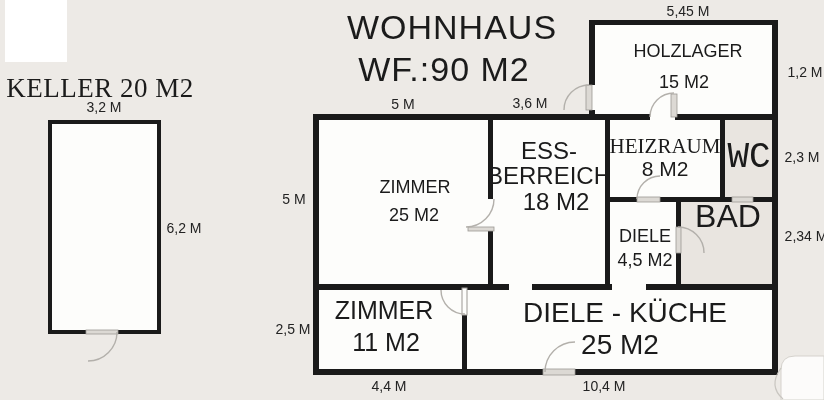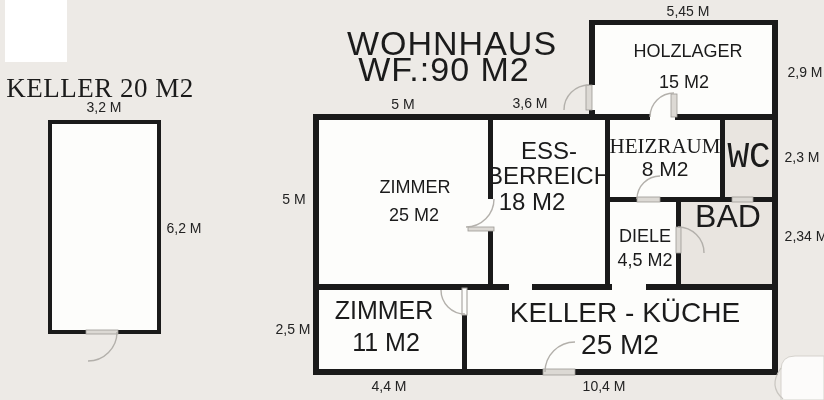--- a/index.html
+++ b/index.html
@@ -110,56 +110,56 @@
     </g>
 
     <g>
       <path d="M781 400 L781 370 Q781 356 795 356 L824 356 L824 400 Z" fill="#fcfbfa" stroke="#d5d2cd" stroke-width="1"></path>
       <path d="M781 368 Q768 386 783 399" fill="none" stroke="#c9c6c1" stroke-width="1.2"></path>
     </g>
   </svg>
 
   <div class="logo-box"></div>
 
-  <div class="label t-title" style="left:452px;top:27px;margin-top:16px;">WOHNHAUS</div>
+  <div class="label t-title" style="left:452px;top:27px;">WOHNHAUS</div>
   <div class="label t-title" style="left:444px;top:69px;">WF.:90 M2</div>
   <div class="label t-keller" style="left:100px;top:88px;font-family:Liberation Serif, serif;">KELLER 20 M2</div>
 
   <div class="label t-room-lg" style="left:688px;top:51px;">HOLZLAGER</div>
   <div class="label t-room-lg" style="left:684px;top:82px;">15 M2</div>
 
   <div class="label t-room-lg" style="left:415px;top:187px;">ZIMMER</div>
   <div class="label t-room-lg" style="left:414px;top:215px;">25 M2</div>
 
   <div class="label t-room-md" style="left:549px;top:151px;">ESS-</div>
   <div class="label t-room-md" style="left:549px;top:176px;">BERREICH</div>
-  <div class="label t-room-md" style="left:532px;top:202px;">18 M2</div>
+  <div class="label t-room-md" style="left:556px;top:202px;">18 M2</div>
 
   <div class="label t-room-sm" style="left:665px;top:146px;font-family:Liberation Serif, serif;">HEIZRAUM</div>
   <div class="label t-room-sm" style="left:665px;top:168px;">8 M2</div>
 
   <div class="label t-wc" style="left:749px;top:158px;">WC</div>
 
   <div class="label t-room-lg" style="left:645px;top:236px;">DIELE</div>
   <div class="label t-room-lg" style="left:645px;top:260px;">4,5 M2</div>
 
   <div class="label t-bad" style="left:728px;top:216px;">BAD</div>
 
   <div class="label t-z11" style="left:384px;top:310px;">ZIMMER</div>
   <div class="label t-z11" style="left:386px;top:342px;">11 M2</div>
 
-  <div class="label t-dk" style="left:625px;top:313px;">KELLER - KÜCHE</div>
+  <div class="label t-dk" style="left:625px;top:313px;">DIELE - KÜCHE</div>
   <div class="label t-dk" style="left:620px;top:345px;">25 M2</div>
 
   <div class="label t-dim" style="left:104px;top:107px;">3,2 M</div>
   <div class="label t-dim" style="left:184px;top:228px;">6,2 M</div>
   <div class="label t-dim" style="left:403px;top:104px;">5 M</div>
   <div class="label t-dim" style="left:530px;top:103px;">3,6 M</div>
   <div class="label t-dim" style="left:688px;top:11px;">5,45 M</div>
-  <div class="label t-dim" style="left:805px;top:72px;">2,9 M</div>
+  <div class="label t-dim" style="left:805px;top:72px;">1,2 M</div>
   <div class="label t-dim" style="left:802px;top:157px;">2,3 M</div>
   <div class="label t-dim" style="left:806px;top:236px;">2,34 M</div>
   <div class="label t-dim" style="left:294px;top:199px;">5 M</div>
   <div class="label t-dim" style="left:293px;top:329px;text-align:right;">2,5 M</div>
   <div class="label t-dim" style="left:389px;top:386px;">4,4 M</div>
   <div class="label t-dim" style="left:604px;top:386px;">10,4 M</div>
 
 </div>
 
 </body></html>

